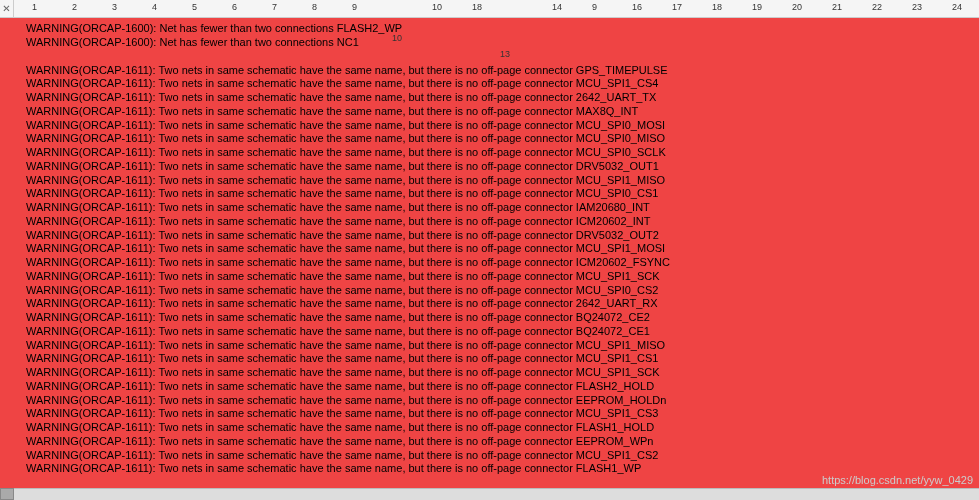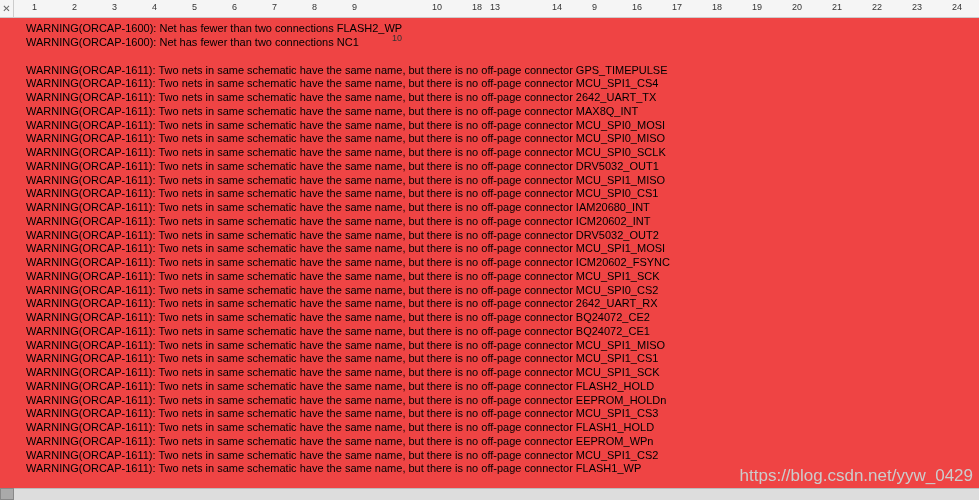--- a/index.html
+++ b/index.html
@@ -45,21 +45,21 @@
       overflow-y: auto;
       height: calc(100% - 30px);
       line-height: 1.25;
     }
     .line { white-space: nowrap; }
     .blank { height: 14px; }
     .watermark {
       position: absolute;
       bottom: 14px;
       right: 6px;
-      font-size: 17px;
+      font-size: 11px;
       color: #ccc;
       font-family: Arial;
     }
     .corner {
       position: absolute;
       bottom: 0;
       left: 0;
       width: 14px;
       height: 12px;
       background: #aaa;
@@ -86,21 +86,21 @@
       <span style="left: 98px;">3</span>
       <span style="left: 138px;">4</span>
       <span style="left: 178px;">5</span>
       <span style="left: 218px;">6</span>
       <span style="left: 258px;">7</span>
       <span style="left: 298px;">8</span>
       <span style="left: 338px;">9</span>
       <span style="left: 378px; margin-top: 31px;">10</span>
       <span style="left: 418px;">10</span>
       <span style="left: 458px;">18</span>
-      <span style="left: 476px;">13</span>
+      <span style="left: 486px; margin-top: 47px;">13</span>
       <span style="left: 538px;">14</span>
       <span style="left: 578px;">9</span>
       <span style="left: 618px;">16</span>
       <span style="left: 658px;">17</span>
       <span style="left: 698px;">18</span>
       <span style="left: 738px;">19</span>
       <span style="left: 778px;">20</span>
       <span style="left: 818px;">21</span>
       <span style="left: 858px;">22</span>
       <span style="left: 898px;">23</span>

